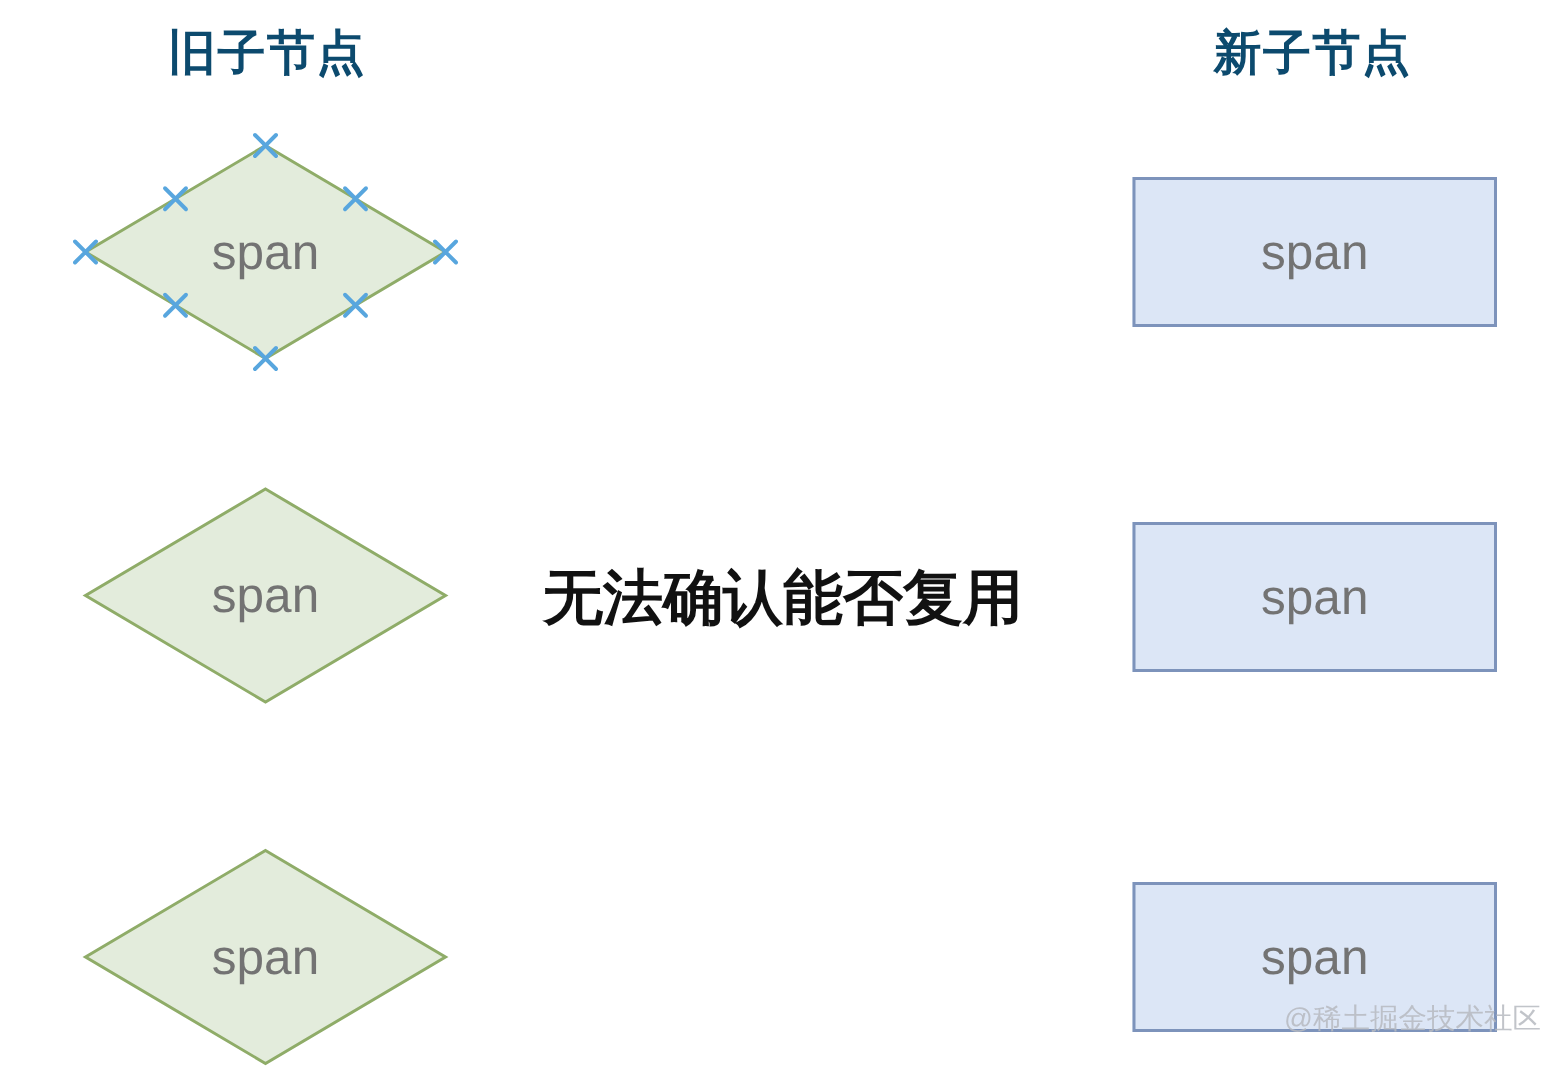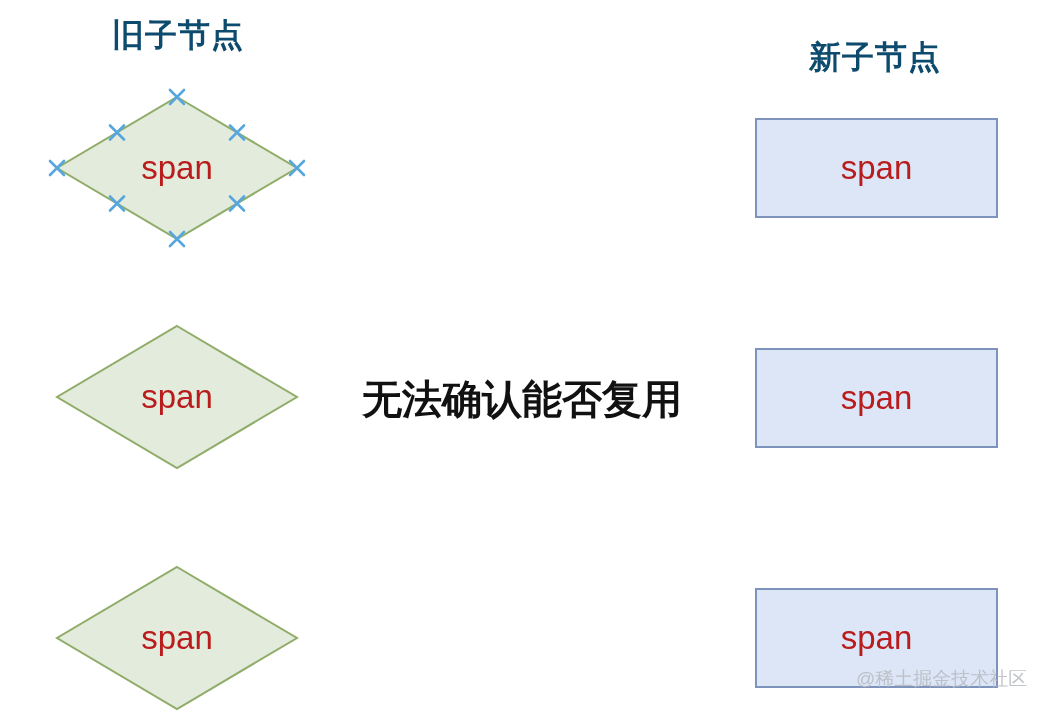--- a/index.html
+++ b/index.html
@@ -22,21 +22,21 @@
     line-height: 42px;
     text-align: center;
     font-size: 32px;
     font-weight: 600;
     color: #0c4a6e;
     letter-spacing: 1px;
     white-space: nowrap;
   }
   #header-old   { left: 60px;  width: 236px; }
   #header-nokey { left: 407px; width: 260px; }
-  #header-new   { left: 755px; width: 240px; margin-top: 22px; }
+  #header-new   { left: 755px; width: 240px; }
 
   .node {
     position: absolute;
   }
   .diamond-node {
     width: 260px;
     height: 162px;
   }
   .diamond-node svg {
     position: absolute;
@@ -58,21 +58,21 @@
   .node-label {
     position: absolute;
     left: 0;
     top: 0;
     width: 100%;
     height: 100%;
     display: flex;
     align-items: center;
     justify-content: center;
     font-size: 33px;
-    color: #b91c1c;
+    color: #737373;
     pointer-events: none;
   }
   .rect-node {
     width: 243px;
     height: 100px;
     background: var(--rect-fill, #dce6f6);
     border: 2px solid var(--rect-stroke, #7d93bb);
     box-sizing: border-box;
   }
   #old-node-1 { left: 47px; top: 87px; }

